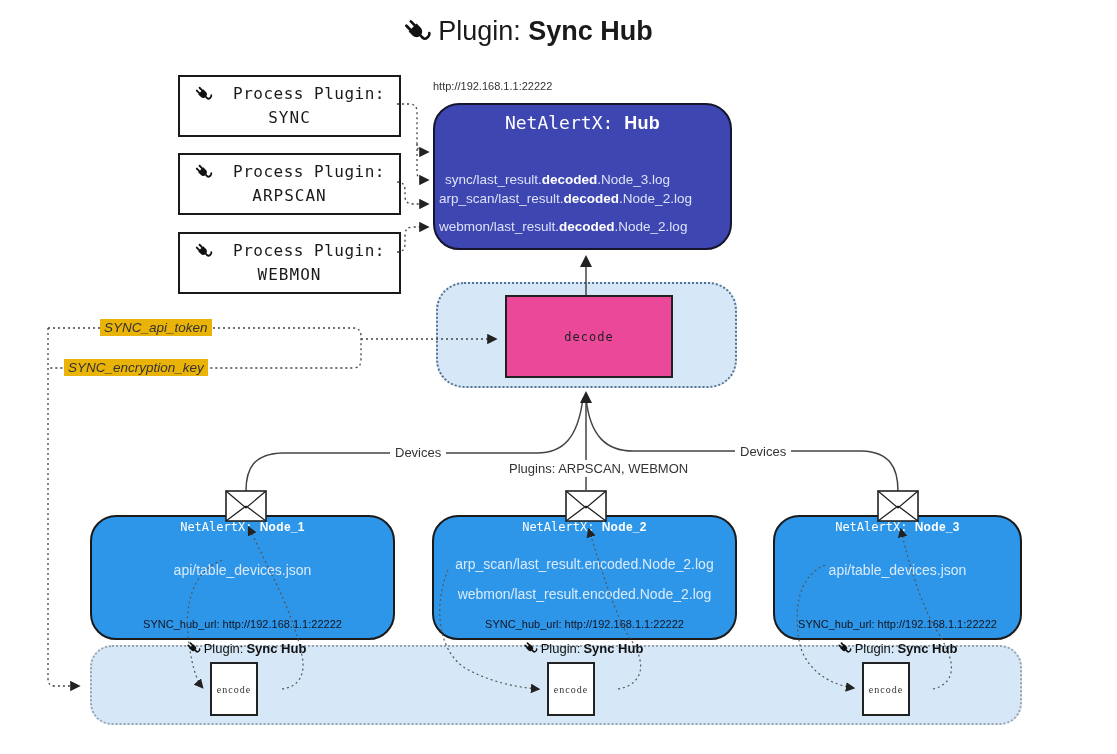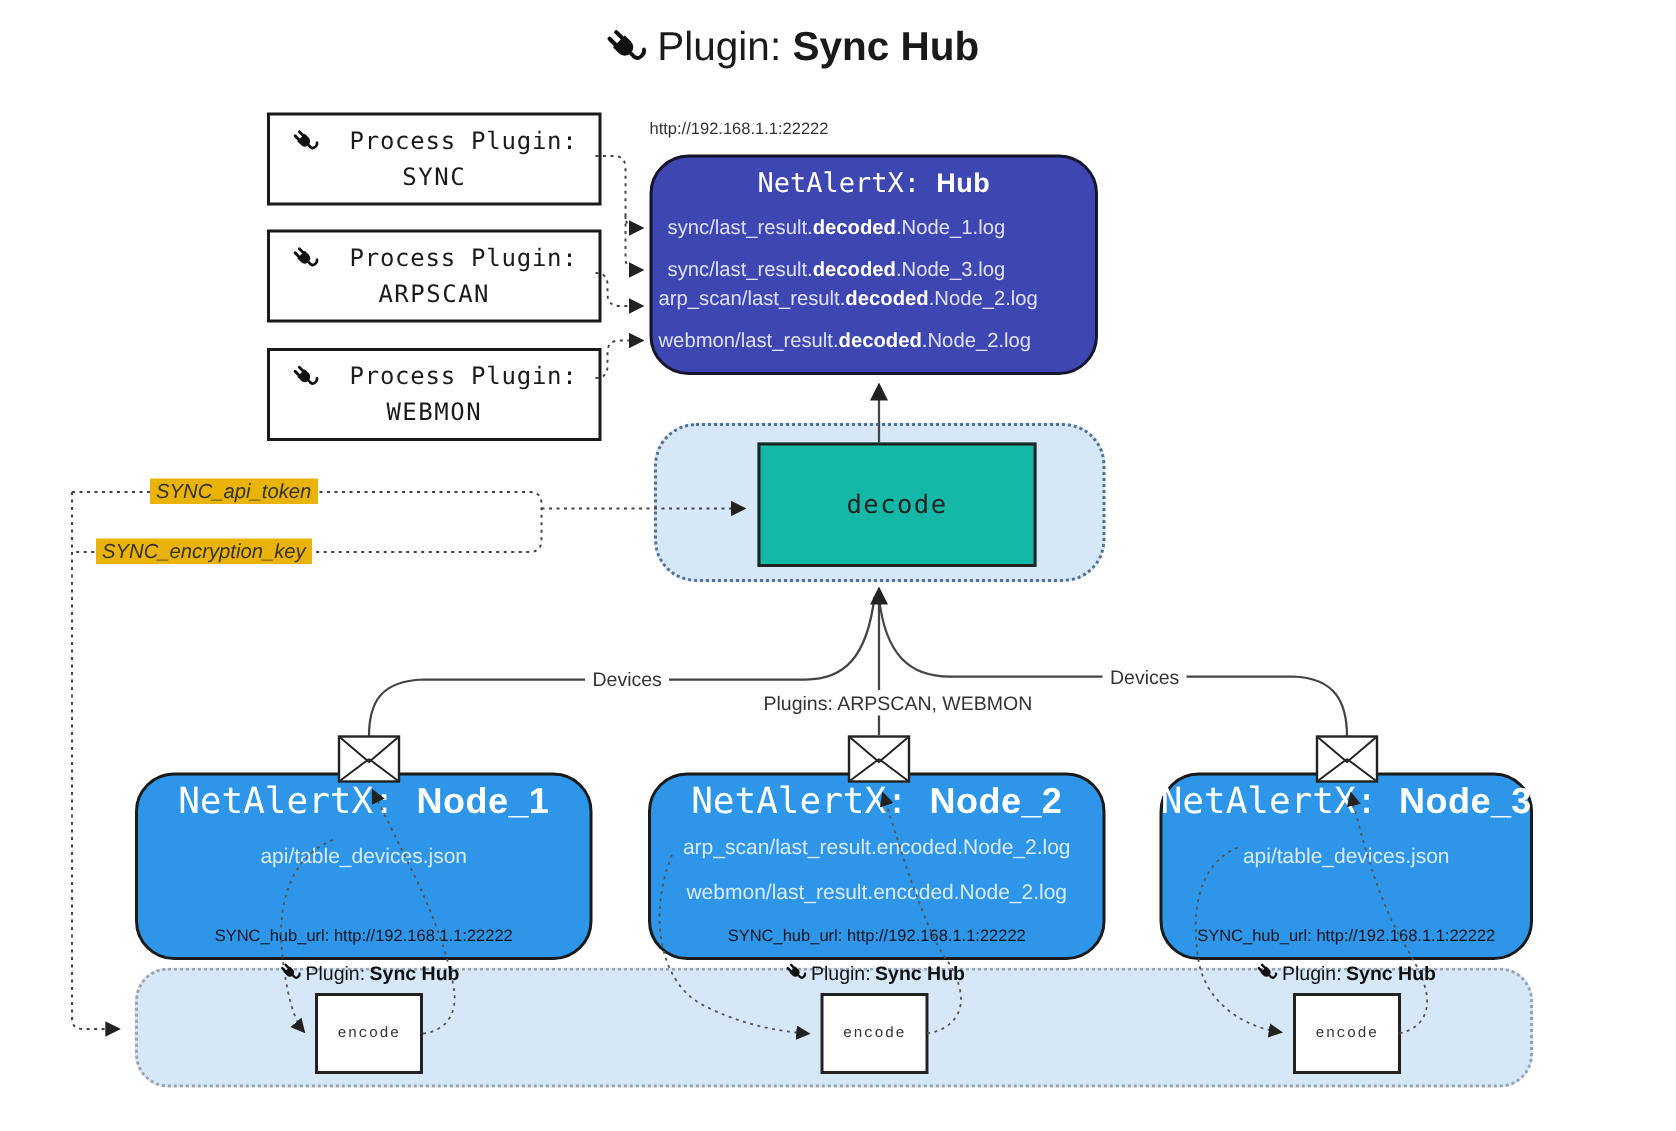--- a/index.html
+++ b/index.html
@@ -25,50 +25,50 @@
            border-radius:26px;box-sizing:border-box;}
   #hub-title{left:433px;top:112px;width:299px;text-align:center;color:#fff;
              font-family:"DejaVu Sans Mono",monospace;font-size:18px;}
   #hub-title b{font-family:"Liberation Sans",sans-serif;font-weight:700;letter-spacing:.3px;}
   .hub-line{left:445px;width:290px;height:16px;font-size:13.5px;color:#dde1f7;white-space:nowrap;}
   .hub-line b{color:#fff;font-weight:700;}
 
   
   #decode-panel{left:436px;top:282px;width:301px;height:106px;background:#d6e8f8;
                 border:2px dotted #54728f;border-radius:28px;box-sizing:border-box;}
-  #decode-box{left:505px;top:295px;width:186px;height:83px;background:#14b8a6;border:2px solid #222;
+  #decode-box{left:505px;top:295px;width:168px;height:83px;background:#ec4899;border:2px solid #222;
               box-sizing:border-box;display:flex;align-items:center;justify-content:center;
-              font-family:"DejaVu Sans Mono",monospace;font-size:17px;color:#222;letter-spacing:1px;}
+              font-family:"DejaVu Sans Mono",monospace;font-size:12px;color:#222;letter-spacing:1px;}
 
   
   .key-label{background:#eab308;font-size:13.5px;color:#333;padding:1px 4px;z-index:5;font-style:italic;}
   #api-token-label{left:100px;top:319px;}
   #enc-key-label{left:64px;top:359px;}
 
   
   .edge-label{background:#fff;font-size:13px;color:#333;padding:1px 5px;z-index:5;white-space:nowrap;}
   #devices-left{left:390px;top:444px;}
   #devices-right{left:735px;top:443px;}
   #plugins-center{left:504px;top:460px;}
 
   
   .node-box{top:515px;height:125px;background:#2e96e8;border:2px solid #1a1a1a;border-radius:26px;
             box-sizing:border-box;}
   .node-title{top:520px;text-align:center;color:#fff;font-family:"DejaVu Sans Mono",monospace;
-              font-size:24px;white-space:nowrap;}
+              font-size:12px;white-space:nowrap;}
   .node-title b{font-family:"Liberation Sans",sans-serif;font-weight:700;letter-spacing:.3px;}
   .node-line{text-align:center;font-size:14px;color:#d9eafc;white-space:nowrap;}
   .node-url{text-align:center;font-size:11px;color:#14141f;white-space:nowrap;}
 
   
   #encode-panel{left:90px;top:645px;width:932px;height:80px;background:#d6e8f8;
                 border:2px dotted #9aa4ad;border-radius:22px;box-sizing:border-box;}
-  .encode-box{top:662px;width:72px;height:54px;background:#fff;border:2px solid #222;box-sizing:border-box;
+  .encode-box{top:662px;width:48px;height:54px;background:#fff;border:2px solid #222;box-sizing:border-box;
               display:flex;align-items:center;justify-content:center;z-index:2;
-              font-family:Liberation Mono, monospace;font-size:10px;letter-spacing:1px;color:#333;}
+              font-family:Liberation Serif, serif;font-size:10px;letter-spacing:1px;color:#333;}
   .plug-label{top:641px;width:170px;display:flex;align-items:center;justify-content:center;gap:3px;
               font-size:13px;color:#111;z-index:4;white-space:nowrap;}
   .plug-label b{font-weight:700;}
 
   #wires{position:absolute;left:0;top:0;z-index:3;pointer-events:none;}
   .z1{z-index:1;} .z2{z-index:2;}
   .plug-svg{display:inline-block;flex:0 0 auto;}
 </style>
 </head>
 <body>
@@ -129,21 +129,20 @@
           </g>
         </svg>
         <span>Process Plugin:</span>
       </div>
     <div class="proc-name">WEBMON</div>
   </div>
 
   <div class="abs z2" id="hub-url">http://192.168.1.1:22222</div>
   <div class="abs z2" id="hub-box"></div>
   <div class="abs z2" id="hub-title"><span>NetAlertX: </span><b>Hub</b></div>
-  <div class="abs z2 hub-line" style="top:144px"><span>sync/last_result.</span><b>decoded</b><span>.Node_1.log</span></div>
   <div class="abs z2 hub-line" style="top:172px"><span>sync/last_result.</span><b>decoded</b><span>.Node_3.log</span></div>
   <div class="abs z2 hub-line" style="top:191px;left:439px"><span>arp_scan/last_result.</span><b>decoded</b><span>.Node_2.log</span></div>
   <div class="abs z2 hub-line" style="top:219px;left:439px"><span>webmon/last_result.</span><b>decoded</b><span>.Node_2.log</span></div>
 
   <div class="abs z2" id="decode-box">decode</div>
 
   <div class="abs key-label" id="api-token-label">SYNC_api_token</div>
   <div class="abs key-label" id="enc-key-label">SYNC_encryption_key</div>
 
   <div class="abs z1 node-box" style="left:90px;width:305px"></div>

